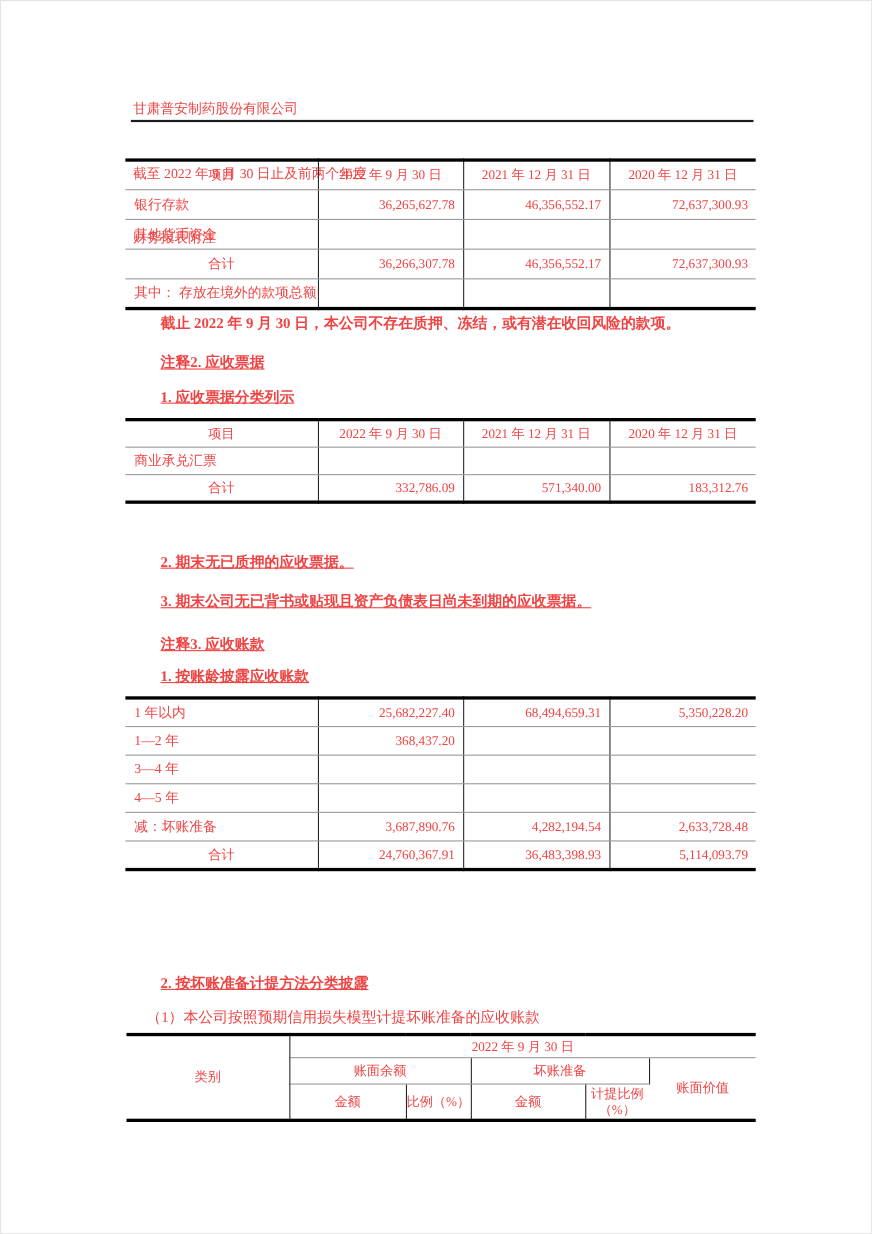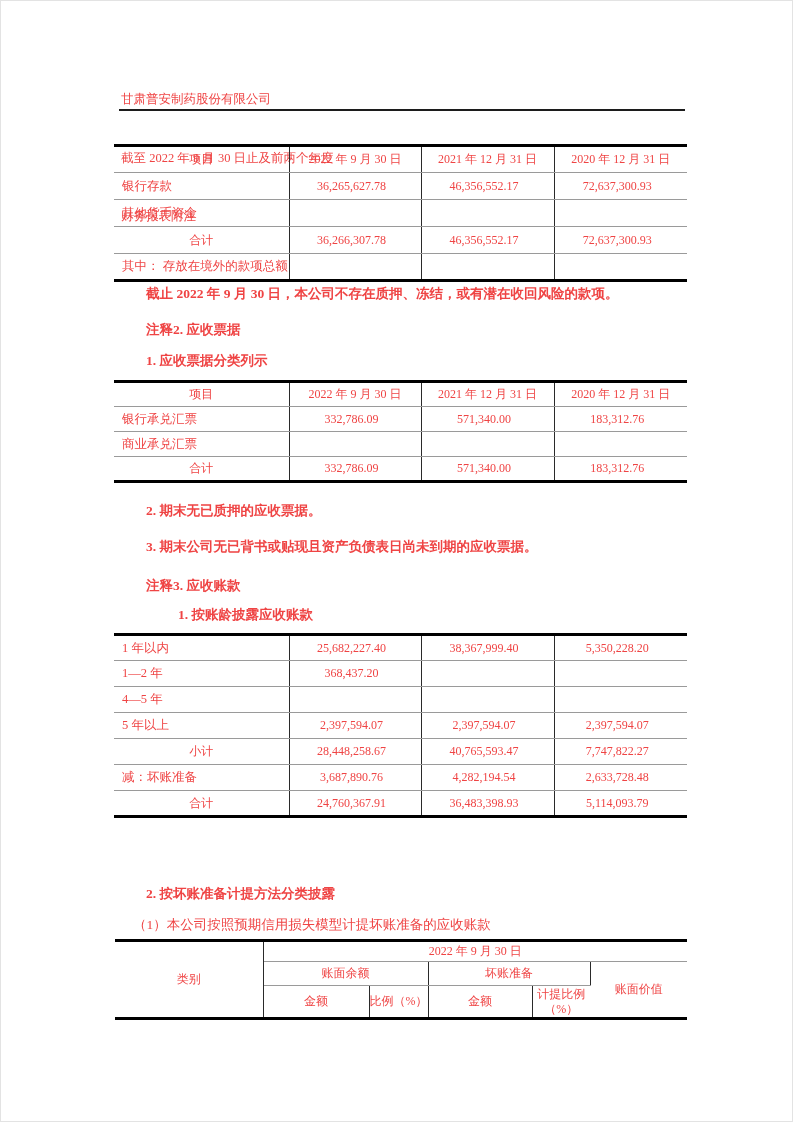--- a/index.html
+++ b/index.html
@@ -10,37 +10,37 @@
     box-sizing:border-box;
     border:1px solid #e3e3e3;
     font-family:"Liberation Serif","DejaVu Serif",serif;
     color:#ef4444;
     overflow:hidden;
   }
   .abs{position:absolute;}
   .doc-header{left:120px;top:50px;font-size:12.5px;line-height:19.5px;white-space:pre;}
   .header-rule{left:118px;top:108px;width:566px;height:2px;background:#1c1c1c;}
   .body-para{font-size:13.5px;white-space:nowrap;}
-  .hd{font-weight:bold;font-size:13.5px;white-space:nowrap;}
+  .hd{font-weight:bold;font-size:13.5px;white-space:nowrap;text-decoration:underline;}
   .footer{left:0;top:1040px;width:793px;text-align:center;font-size:12.5px;letter-spacing:1px;}
 
   table.fin{border-collapse:collapse;table-layout:fixed;
     border-top:3px solid #000;border-bottom:3px solid #000;
     font-size:12px;}
   table.fin td{
     border-right:1px solid #2a2a2a;
     border-bottom:1px solid #9a9a9a;
     padding:0;overflow:hidden;white-space:nowrap;
     vertical-align:middle;
   }
   table.fin td:last-child{border-right:none;}
   table.fin tr:last-child td{border-bottom:none;}
   .c{text-align:center;}
   .l{text-align:left;padding-left:8px !important;font-size:12.5px;}
-  .r{text-align:center;padding-right:7px !important;}
+  .r{text-align:right;padding-right:7px !important;}
   table.t1 tr{height:27px;}
   table.t2 tr{height:25px;}
   table.t3 tr{height:26px;}
   table.t4{font-size:12px;}
   table.t4 td{white-space:normal;line-height:15px;}
   .r1{height:21px;}
   .r2{height:24px;}
   .r3{height:33px;margin-top:16px;}
 </style>
 </head>
@@ -109,83 +109,71 @@
         <col style="width:133px">
       </colgroup>
     <tbody>
         <tr>
       <td class="c">项目</td>
       <td class="c">2022 年 9 月 30 日</td>
       <td class="c">2021 年 12 月 31 日</td>
       <td class="c">2020 年 12 月 31 日</td>
     </tr>
     <tr>
-      <td class="l">银行承兑汇票</td>
-      <td class="r">332,786.09</td>
-      <td class="r">571,340.00</td>
-      <td class="r">183,312.76</td>
-    </tr>
-    <tr>
       <td class="l">商业承兑汇票</td>
       <td class="r"></td>
       <td class="r"></td>
       <td class="r"></td>
     </tr>
     <tr>
       <td class="c">合计</td>
       <td class="r">332,786.09</td>
       <td class="r">571,340.00</td>
       <td class="r">183,312.76</td>
     </tr>
   </tbody>
     </table>
 
   <div class="abs hd" style="left:145px;top:501px;">2. 期末无已质押的应收票据。</div>
   <div class="abs hd" style="left:145px;top:537px;">3. 期末公司无已背书或贴现且资产负债表日尚未到期的应收票据。</div>
 
   <div class="abs hd" style="left:145px;top:576px;">注释3. 应收账款</div>
-  <div class="abs hd" style="left:145px;top:605px;margin-left:32px;">1. 按账龄披露应收账款</div>
+  <div class="abs hd" style="left:145px;top:605px;">1. 按账龄披露应收账款</div>
 
   <table class="fin t3 abs" style="left:113px;top:632px;width:573px;">
     <colgroup>
         <col style="width:175px">
         <col style="width:132px">
         <col style="width:133px">
         <col style="width:133px">
       </colgroup>
     <tbody>
     <tr>
       <td class="l">1 年以内</td>
       <td class="r">25,682,227.40</td>
-      <td class="r">38,367,999.40</td>
+      <td class="r">68,494,659.31</td>
       <td class="r">5,350,228.20</td>
     </tr>
     <tr>
       <td class="l">1—2 年</td>
       <td class="r">368,437.20</td>
       <td class="r"></td>
       <td class="r"></td>
     </tr>
     <tr>
+      <td class="l">3—4 年</td>
+      <td class="r"></td>
+      <td class="r"></td>
+      <td class="r"></td>
+    </tr>
+    <tr>
       <td class="l">4—5 年</td>
       <td class="r"></td>
       <td class="r"></td>
       <td class="r"></td>
-    </tr>
-    <tr>
-      <td class="l">5 年以上</td>
-      <td class="r">2,397,594.07</td>
-      <td class="r">2,397,594.07</td>
-      <td class="r">2,397,594.07</td>
-    </tr>
-    <tr>
-      <td class="c">小计</td>
-      <td class="r">28,448,258.67</td>
-      <td class="r">40,765,593.47</td>
-      <td class="r">7,747,822.27</td>
     </tr>
     <tr>
       <td class="l">减：坏账准备</td>
       <td class="r">3,687,890.76</td>
       <td class="r">4,282,194.54</td>
       <td class="r">2,633,728.48</td>
     </tr>
     <tr>
       <td class="c">合计</td>
       <td class="r">24,760,367.91</td>

